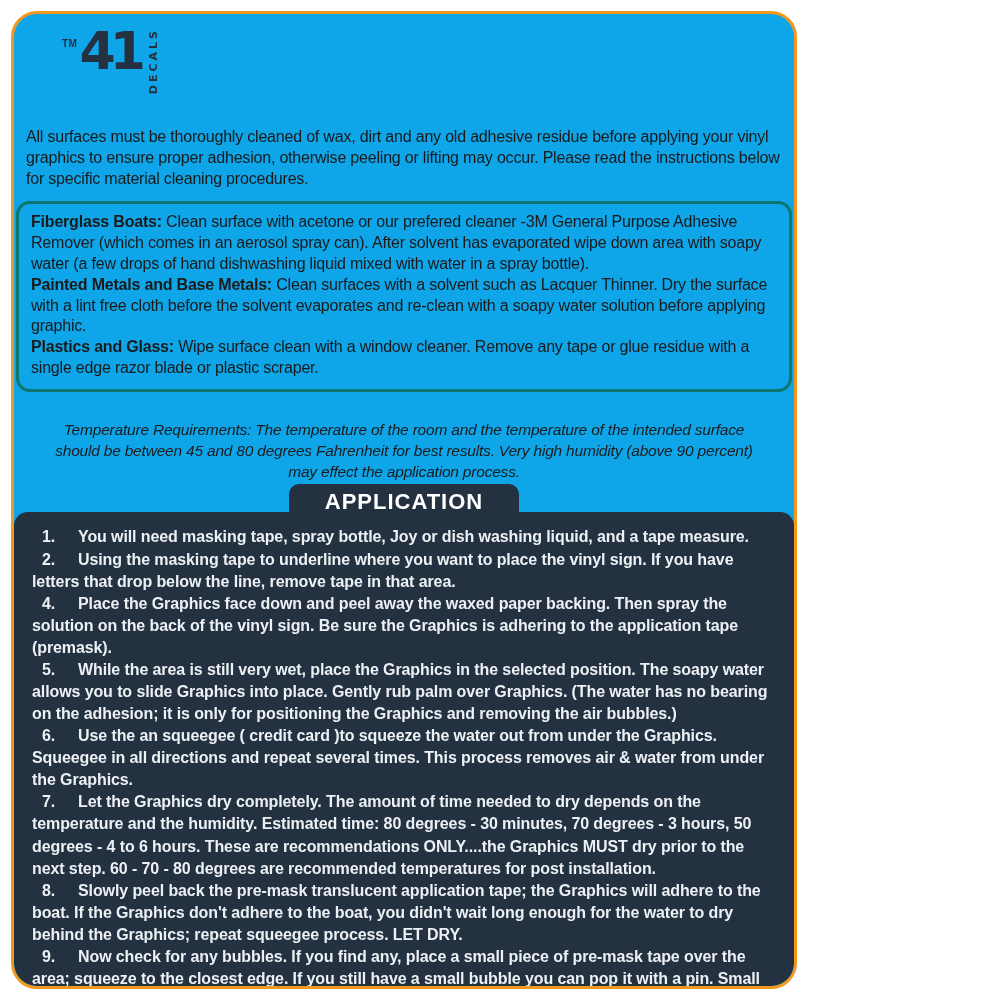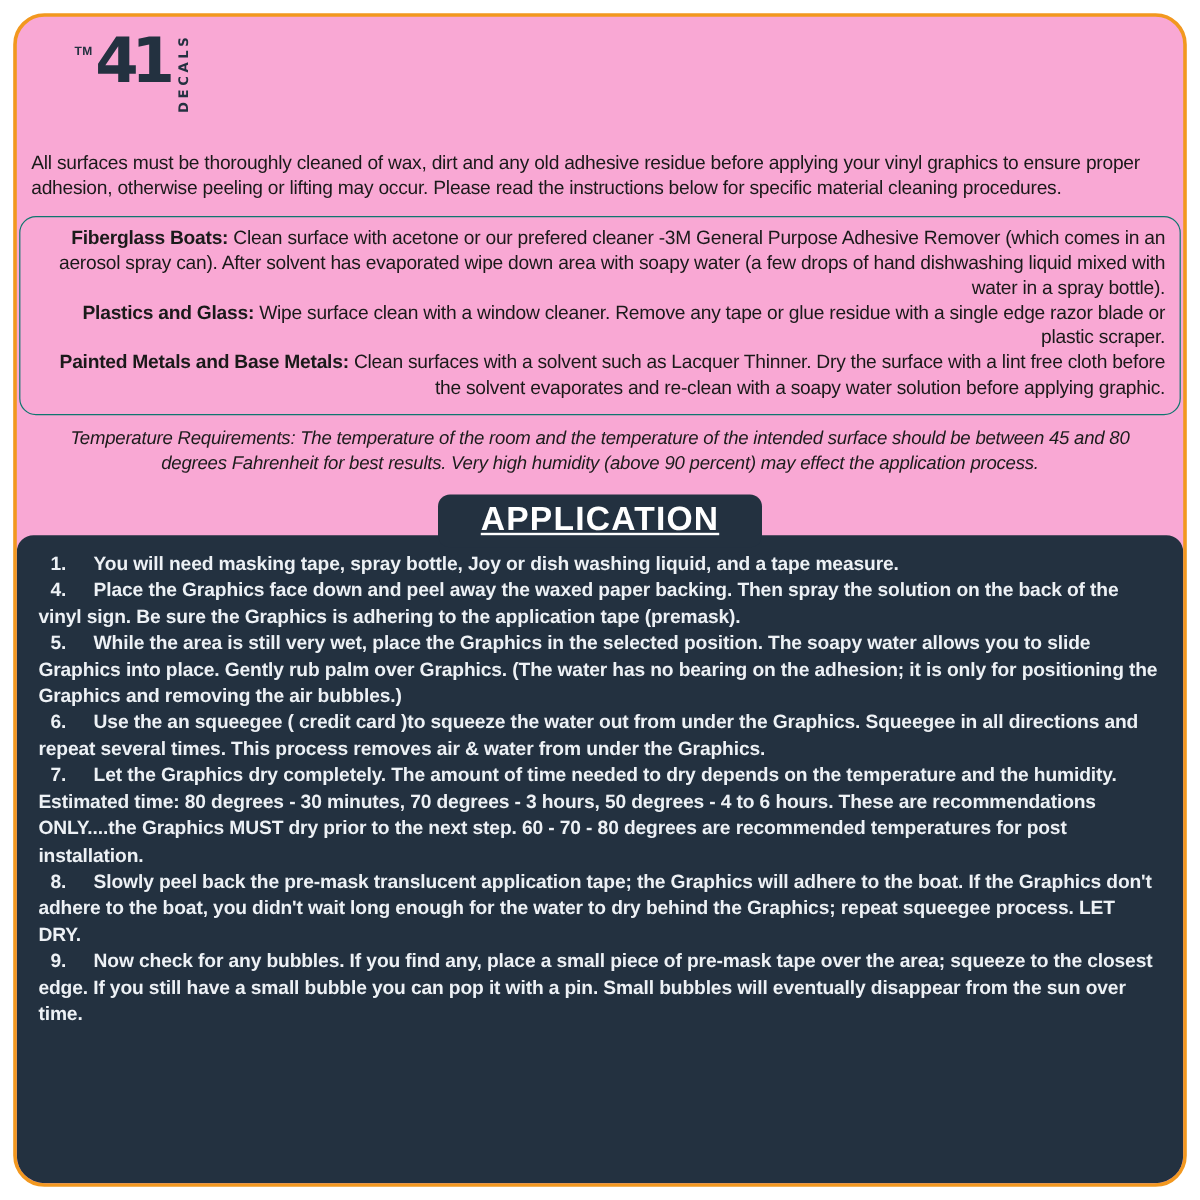--- a/index.html
+++ b/index.html
@@ -5,24 +5,24 @@
   * { box-sizing: border-box; margin: 0; padding: 0; }
   html, body {
     width: 1000px; height: 1000px;
     background: #ffffff;
     font-family: "Liberation Sans", sans-serif;
     color: #1a1a1a;
   }
   .page {
     position: absolute;
     left: 11px; top: 11px;
-    width: 978px; height: 978px;
+    width: 786px; height: 978px;
     border: 3px solid #F2981F;
     border-radius: 26px;
-    background: #f9a8d4;
+    background: #0ea5e9;
     overflow: hidden;
     display: flex;
     flex-direction: column;
   }
   
   .header { position: relative; height: 108px; flex: 0 0 auto; }
   .logo {
     position: absolute; left: 48px; top: 14px;
     display: flex; align-items: stretch;
     color: #233140;
@@ -61,54 +61,52 @@
   }
   
   .intro {
     margin: 4px 12px 0;
     font-size: 16px;
     line-height: 1.32;
     letter-spacing: -0.2px;
   }
   .materials-box {
     margin: 12px 2px 0;
-    border: 1px solid #0f766e;
+    border: 3px solid #0f766e;
     border-radius: 14px;
     padding: 8px 12px 10px;
     font-size: 16px;
     line-height: 1.3;
     letter-spacing: -0.2px;
-    text-align: right;
   }
   .materials-box .label { font-weight: bold; }
   .note {
     margin: 16px 26px 0;
     text-align: center;
     font-style: italic;
     font-size: 15.5px;
     line-height: 1.35;
     letter-spacing: -0.2px;
     color: #1c1c1c;
   }
-  .note.second { margin-top: 10px; }
+  .note.second { margin-top: 28px; }
   
   .app-badge {
     position: relative;
     z-index: 2;
     align-self: center;
-    margin-top: 14px;
+    margin-top: 2px;
     margin-bottom: -10px;
     background: #233140;
     color: #ffffff;
     font-weight: bold;
-    font-size: 28px;
+    font-size: 22px;
     letter-spacing: 1px;
     padding: 5px 36px 7px;
     border-radius: 10px;
-    text-decoration: underline;
   }
   .app-panel {
     flex: 1 1 auto;
     margin: 0;
     background: #233140;
     border-radius: 14px 14px 22px 22px;
     padding: 14px 18px 10px;
     overflow: hidden;
   }
   .step {
@@ -134,30 +132,31 @@
       <span class="tm">TM</span>
       <span class="digits">41</span>
       <span class="vertical">DECALS</span>
     </div>
   </div>
 
   <p class="intro">All surfaces must be thoroughly cleaned of wax, dirt and any old adhesive residue before applying your vinyl graphics to ensure proper adhesion, otherwise peeling or lifting may occur. Please read the instructions below for specific material cleaning procedures.</p>
 
   <div class="materials-box">
     <p><span class="label">Fiberglass Boats:</span> <span>Clean surface with acetone or our prefered cleaner -3M General Purpose Adhesive Remover (which comes in an aerosol spray can). After solvent has evaporated wipe down area with soapy water (a few drops of hand dishwashing liquid mixed with water in a spray bottle).</span></p>
+    <p><span class="label">Painted Metals and Base Metals:</span> <span>Clean surfaces with a solvent such as Lacquer Thinner. Dry the surface with a lint free cloth before the solvent evaporates and re-clean with a soapy water solution before applying graphic.</span></p>
     <p><span class="label">Plastics and Glass:</span> <span>Wipe surface clean with a window cleaner. Remove any tape or glue residue with a single edge razor blade or plastic scraper.</span></p>
-    <p><span class="label">Painted Metals and Base Metals:</span> <span>Clean surfaces with a solvent such as Lacquer Thinner. Dry the surface with a lint free cloth before the solvent evaporates and re-clean with a soapy water solution before applying graphic.</span></p>
   </div>
 
   <p class="note second">Temperature Requirements: The temperature of the room and the temperature of the intended surface should be between 45 and 80 degrees Fahrenheit for best results. Very high humidity (above 90 percent) may effect the application process.</p>
 
   <div class="app-badge">APPLICATION</div>
 
   <div class="app-panel">
     <p class="step"><span class="num">1.</span><span>You will need masking tape, spray bottle, Joy or dish washing liquid, and a tape measure.</span></p>
+    <p class="step"><span class="num">2.</span><span>Using the masking tape to underline where you want to place the vinyl sign. If you have letters that drop below the line, remove tape in that area.</span></p>
     <p class="step"><span class="num">4.</span><span>Place the Graphics face down and peel away the waxed paper backing. Then spray the solution on the back of the vinyl sign. Be sure the Graphics is adhering to the application tape (premask).</span></p>
     <p class="step"><span class="num">5.</span><span>While the area is still very wet, place the Graphics in the selected position. The soapy water allows you to slide Graphics into place. Gently rub palm over Graphics. (The water has no bearing on the adhesion; it is only for positioning the Graphics and removing the air bubbles.)</span></p>
     <p class="step"><span class="num">6.</span><span>Use the an squeegee ( credit card )to squeeze the water out from under the Graphics. Squeegee in all directions and repeat several times. This process removes air &amp; water from under the Graphics.</span></p>
     <p class="step"><span class="num">7.</span><span>Let the Graphics dry completely. The amount of time needed to dry depends on the temperature and the humidity. Estimated time: 80 degrees - 30 minutes, 70 degrees - 3 hours, 50 degrees - 4 to 6 hours. These are recommendations ONLY....the Graphics MUST dry prior to the next step. 60 - 70 - 80 degrees are recommended temperatures for post installation.</span></p>
     <p class="step"><span class="num">8.</span><span>Slowly peel back the pre-mask translucent application tape; the Graphics will adhere to the boat. If the Graphics don't adhere to the boat, you didn't wait long enough for the water to dry behind the Graphics; repeat squeegee process. LET DRY.</span></p>
     <p class="step"><span class="num">9.</span><span>Now check for any bubbles. If you find any, place a small piece of pre-mask tape over the area; squeeze to the closest edge. If you still have a small bubble you can pop it with a pin. Small bubbles will eventually disappear from the sun over time.</span></p>
   </div>
 
 </div>
 

